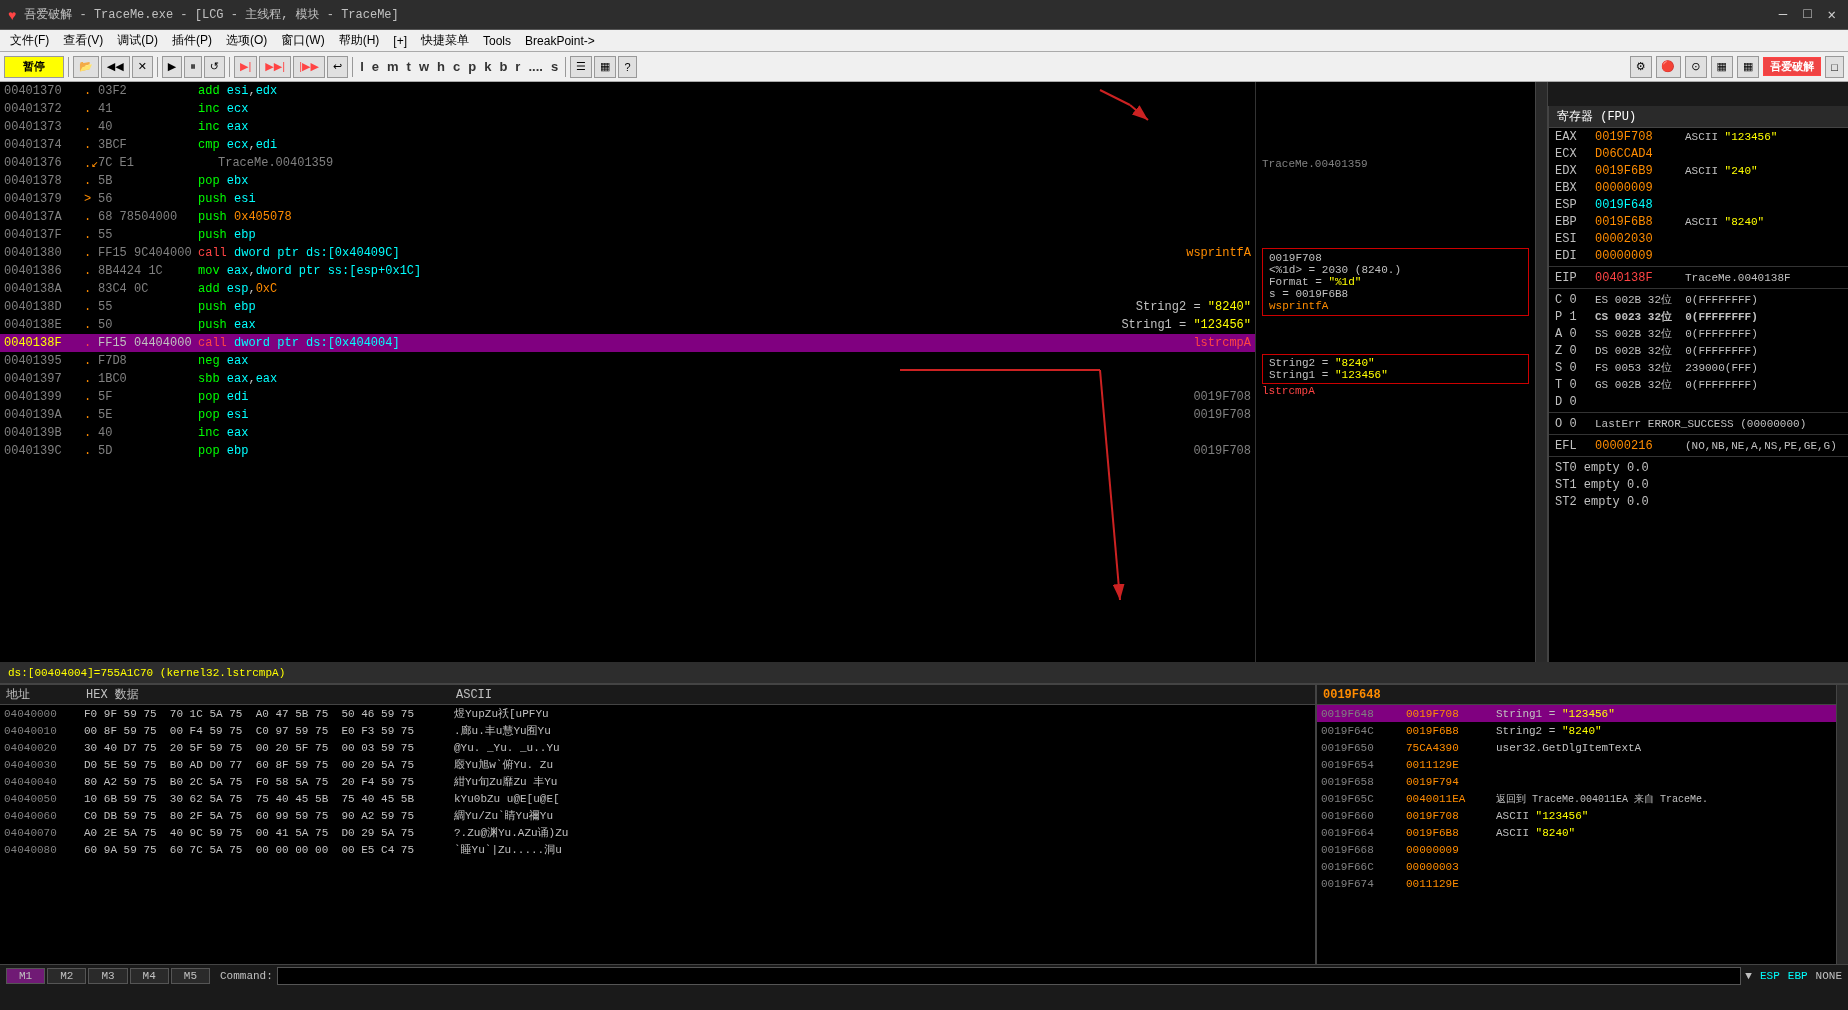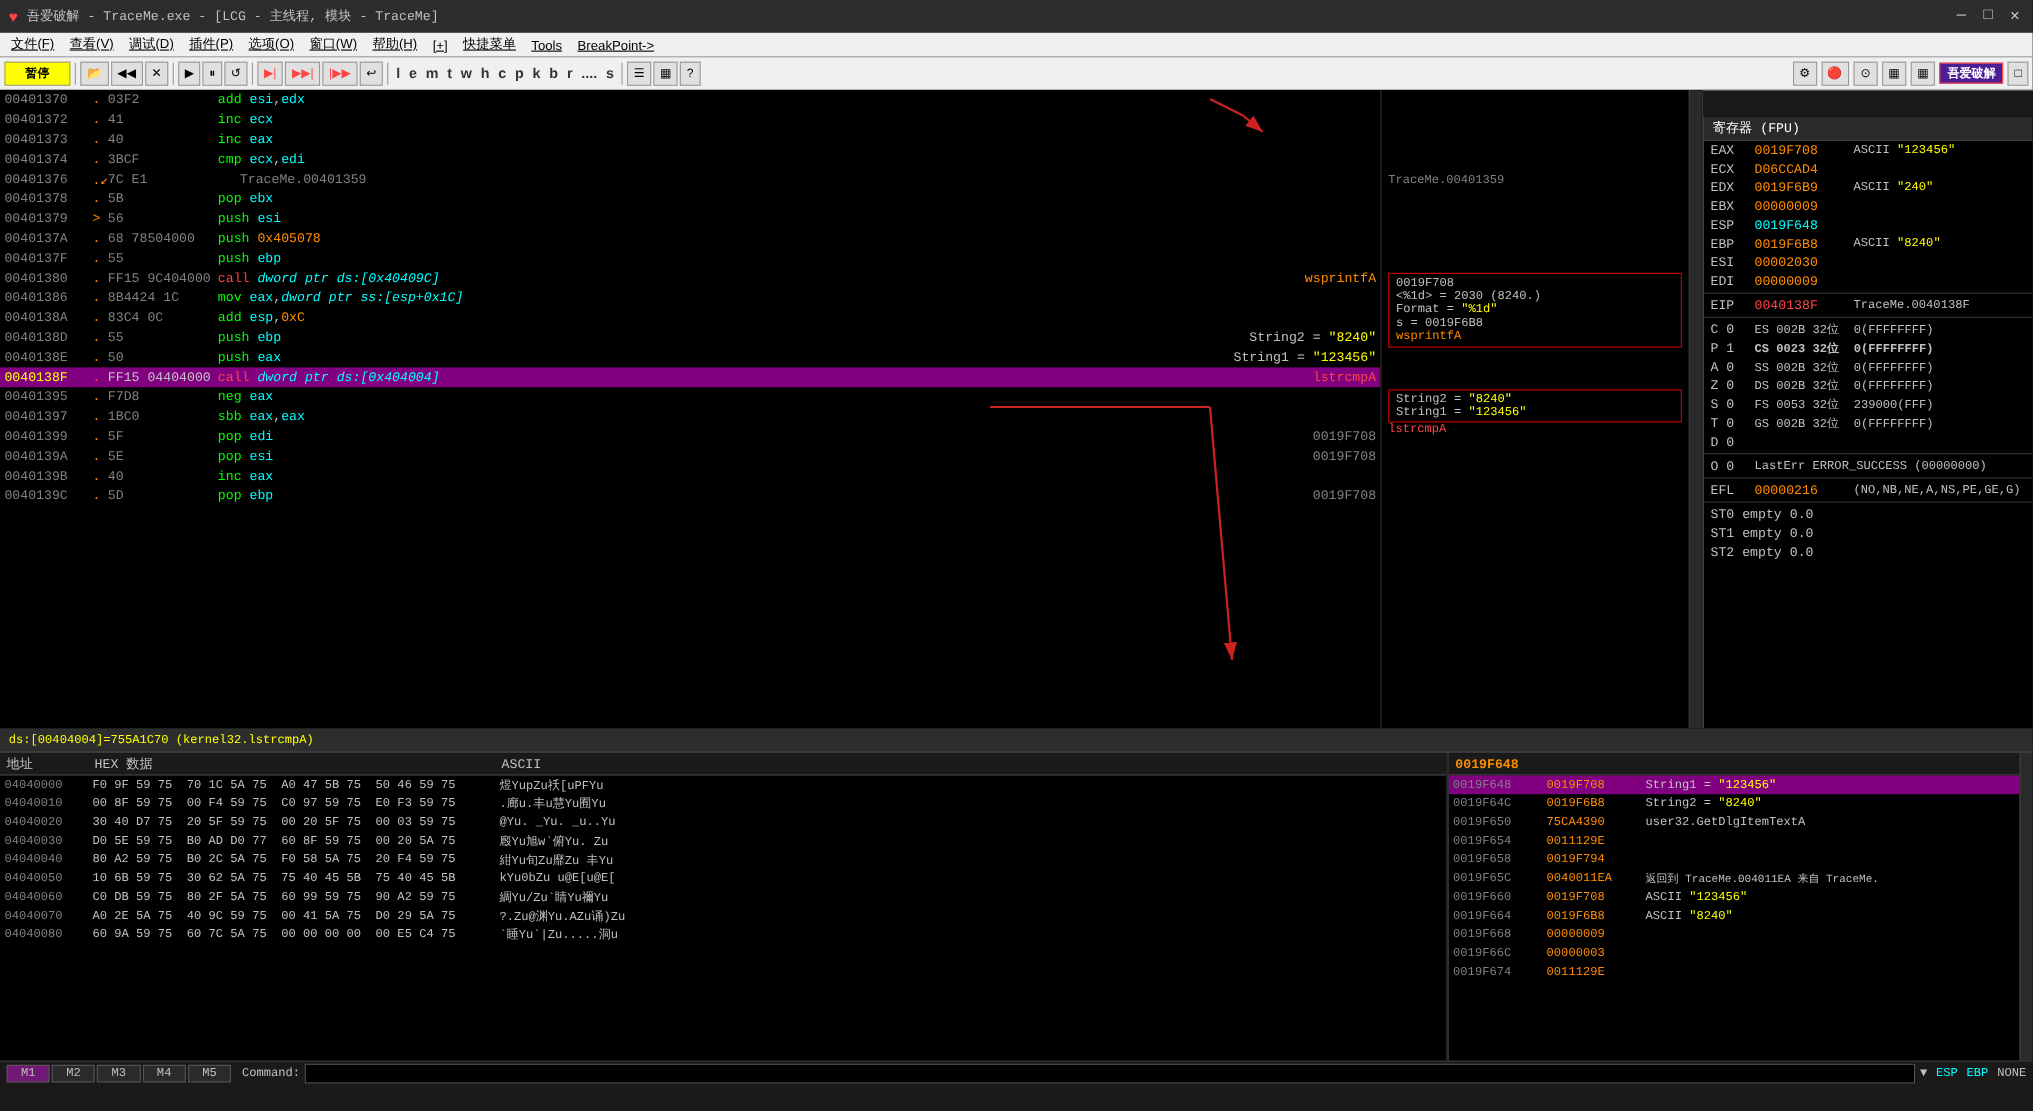--- a/index.html
+++ b/index.html
@@ -35,21 +35,20 @@
       padding: 0 4px;
       gap: 2px;
       border-bottom: 1px solid #aaa;
     }
     .menu-item {
       color: #000;
       font-size: 12px;
       font-family: Arial, sans-serif;
       padding: 2px 6px;
       cursor: pointer;
-      text-decoration: underline;
     }
 
     
     #toolbar {
       background: #f0f0f0;
       height: 30px;
       display: flex;
       align-items: center;
       padding: 0 4px;
       gap: 2px;
@@ -114,21 +113,21 @@
     .kw-sbb { color: #00ff00; }
     .reg-eax { color: #00ffff; }
     .reg-ebx { color: #00ffff; }
     .reg-ecx { color: #00ffff; }
     .reg-edx { color: #00ffff; }
     .reg-esp { color: #00ffff; }
     .reg-ebp { color: #00ffff; }
     .reg-esi { color: #00ffff; }
     .reg-edi { color: #00ffff; }
     .num { color: #ff8c00; }
-    .ptr-cyan { color: #00ffff; font-style: italic; }
+    .ptr-cyan { color: #00ffff; }
     .disasm-comment-right { color: #808080; margin-left: 20px; }
 
     
     #registers-panel {
       width: 300px;
       background: #000;
       border-left: 1px solid #444;
       overflow-y: auto;
       margin-top: 24px;
     }
@@ -277,21 +276,21 @@
       border-left: 1px solid #444;
     }
 
     .logo-area {
       display: flex;
       align-items: center;
       margin-left: auto;
       gap: 4px;
     }
     .logo-btn {
-      background: #4c1d95;
+      background: #ef4444;
       color: #fff;
       border: 1px solid #ff4444;
       padding: 1px 6px;
       font-size: 11px;
       cursor: pointer;
       font-weight: bold;
     }
 
     
     .reg-fpu-row {

